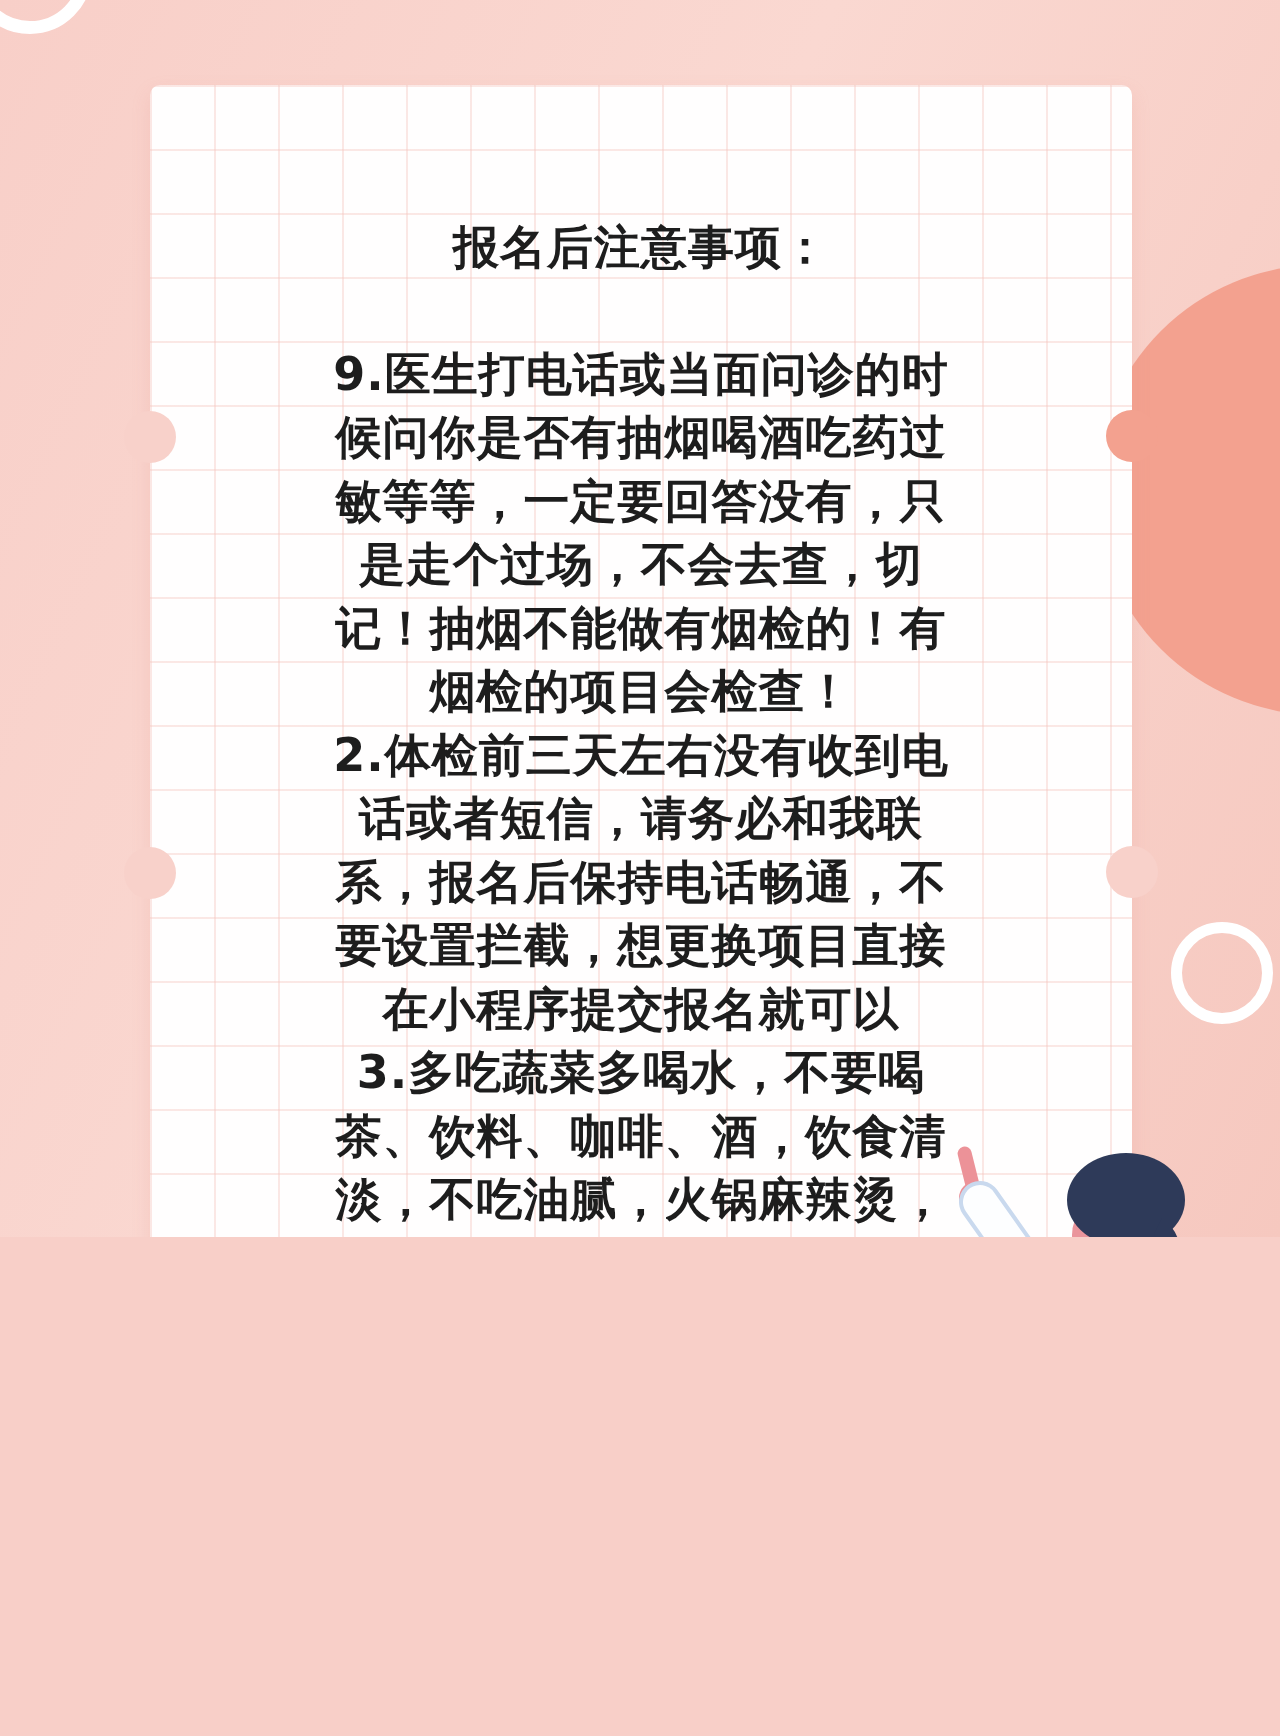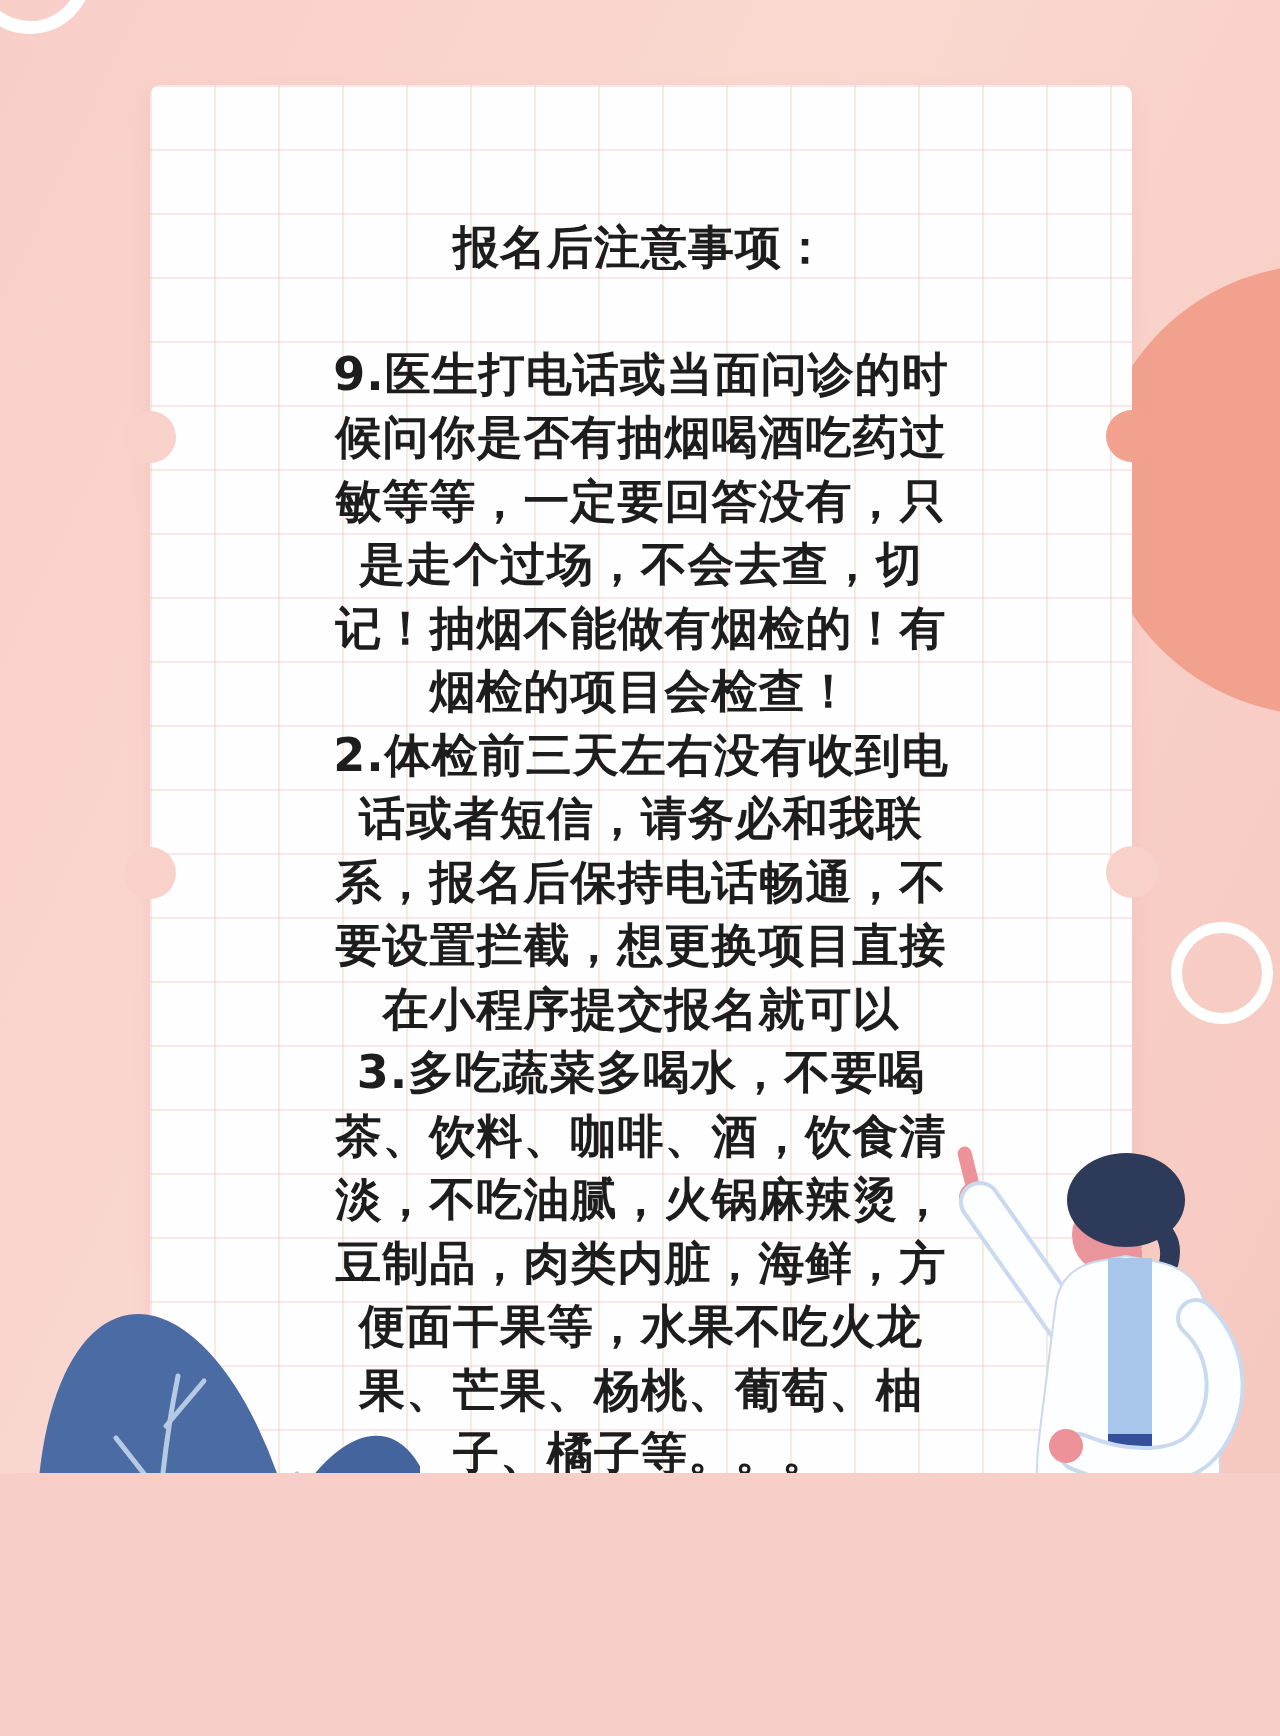--- a/index.html
+++ b/index.html
@@ -1,16 +1,16 @@
 <!DOCTYPE html>
 <html><head>
 <meta charset="utf-8">
 <style>
   html,body{margin:0;padding:0;background:#f8cfc8;}
-  #poster{position:relative;width:1280px;height:1473px;overflow:hidden;
+  #poster{position:relative;width:1280px;height:1237px;overflow:hidden;
           background:linear-gradient(115deg,#f8cfc8 0%,#fad8d1 45%,#f6c8bf 100%);
           font-family:"DejaVu Sans","Liberation Sans",sans-serif;}
   .abs{position:absolute;}
   
   .ring{position:absolute;border-radius:50%;border:11px solid #ffffff;background:transparent;}
   .ring-topleft{width:98px;height:98px;border-width:13px;left:-32px;top:-90px;z-index:1;}
   .ring-right{width:80px;height:80px;left:1171px;top:922px;z-index:1;}
   .ring-bottom{width:94px;height:94px;left:610px;top:1663px;z-index:6;}
   
   .salmon-circle{left:1095px;top:265px;width:450px;height:450px;border-radius:50%;

